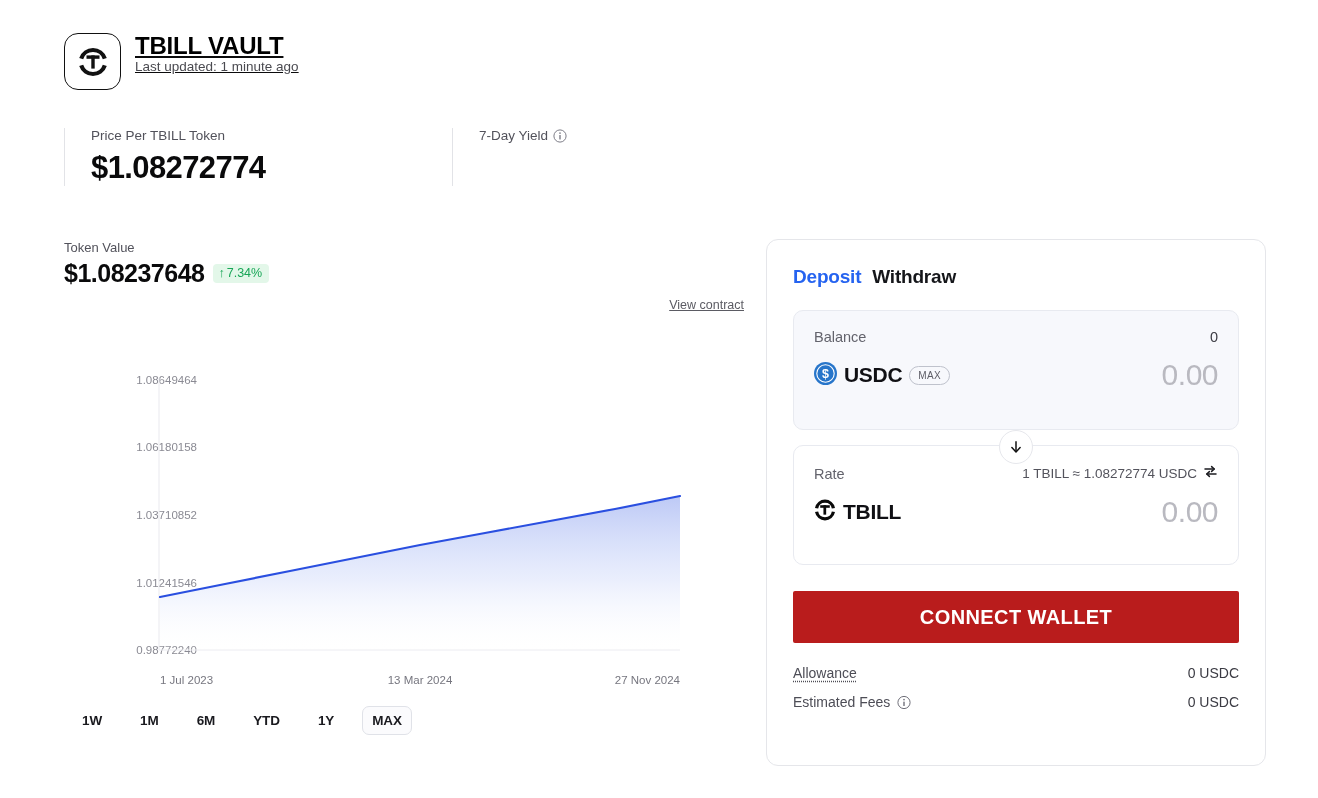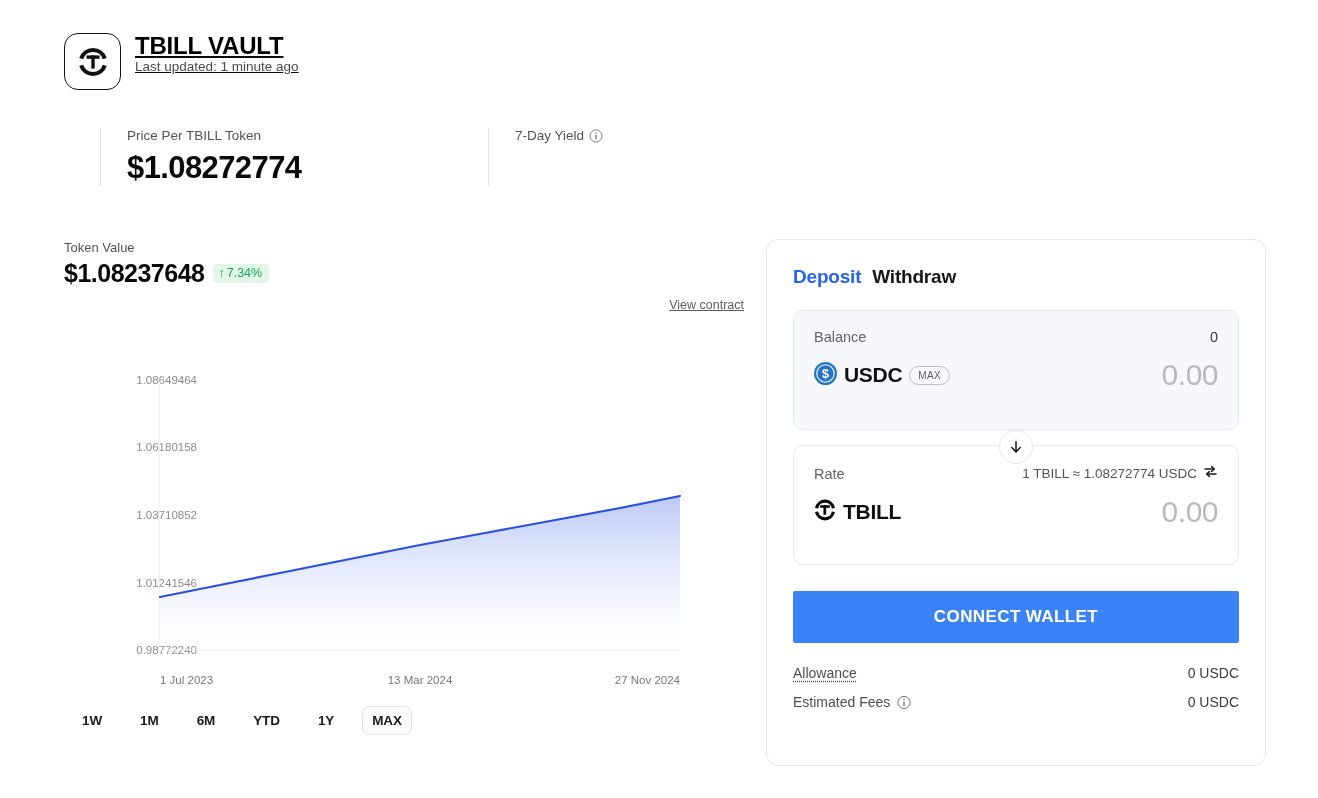--- a/index.html
+++ b/index.html
@@ -58,21 +58,21 @@
     left: 64px;
     top: 128px;
     width: 1000px;
     display: flex;
   }
   .stat {
     position: relative;
     box-sizing: border-box;
   }
   .stat.s1 { width: 408px; }
-  .stat.s2 { width: 388px; padding-left: 26px; border-left: 1px solid #e2e3e7; margin-left: 36px; }
+  .stat.s2 { width: 388px; padding-left: 26px; border-left: 1px solid #e2e3e7; }
   .stat.s3 { width: 260px; padding-left: 26px; border-left: 1px solid #e2e3e7; }
   .stat-label {
     font-size: 13.5px;
     color: #52525b;
     display: flex;
     align-items: center;
     gap: 5px;
     margin-bottom: 7px;
   }
   .stat-value {
@@ -287,23 +287,23 @@
     display: flex;
     align-items: center;
     justify-content: center;
     z-index: 3;
   }
 
   .connect-btn {
     margin-top: 26px;
     width: 100%;
     height: 52px;
-    background: #3b82f6;
+    background: #b91c1c;
     color: #fff;
-    font-size: 17px;
+    font-size: 20px;
     font-weight: 700;
     letter-spacing: 0.4px;
     border: none;
     border-radius: 2px;
     cursor: pointer;
     font-family: "Liberation Sans", sans-serif;
   }
 
   .summary { margin-top: 22px; }
   .summary-row {

